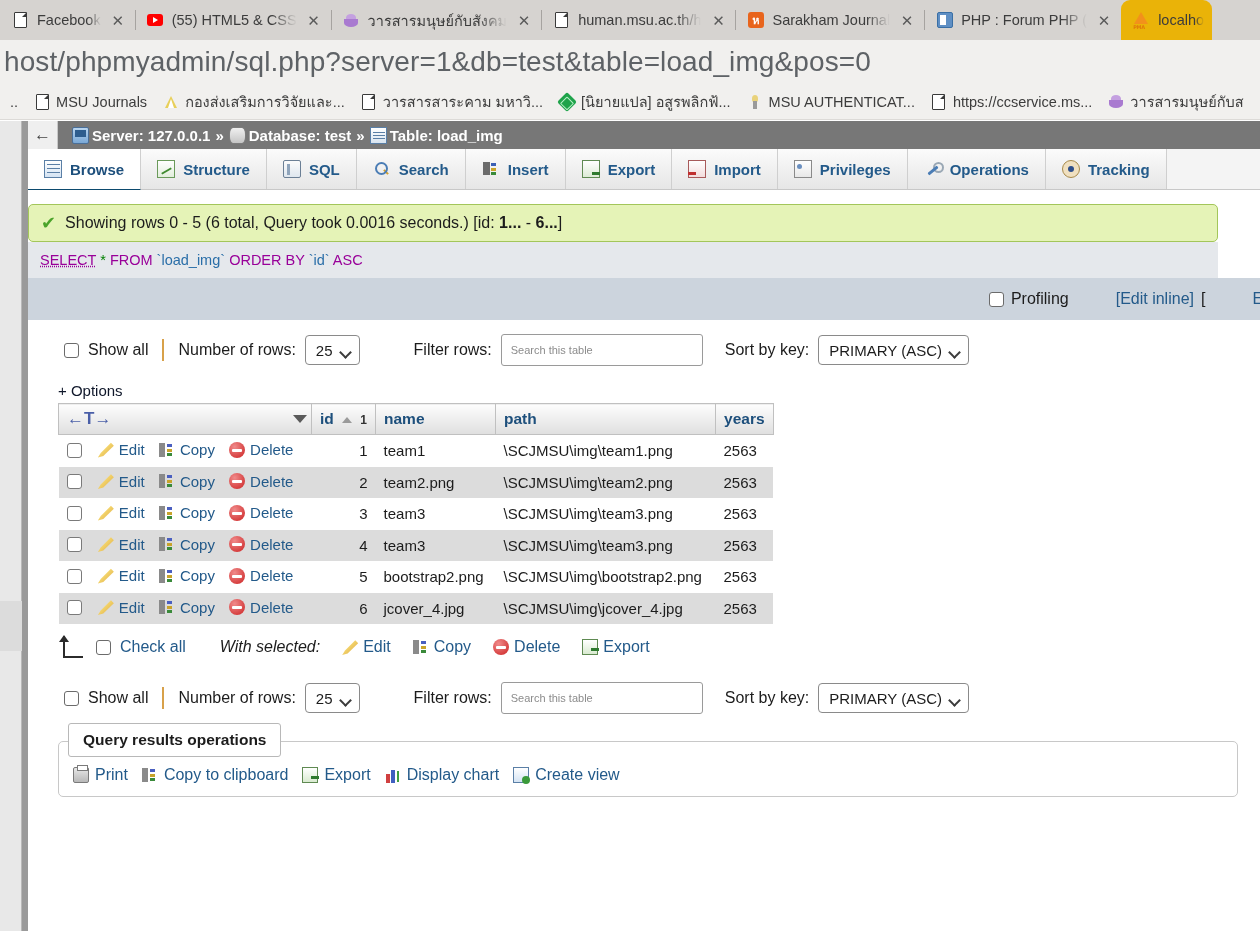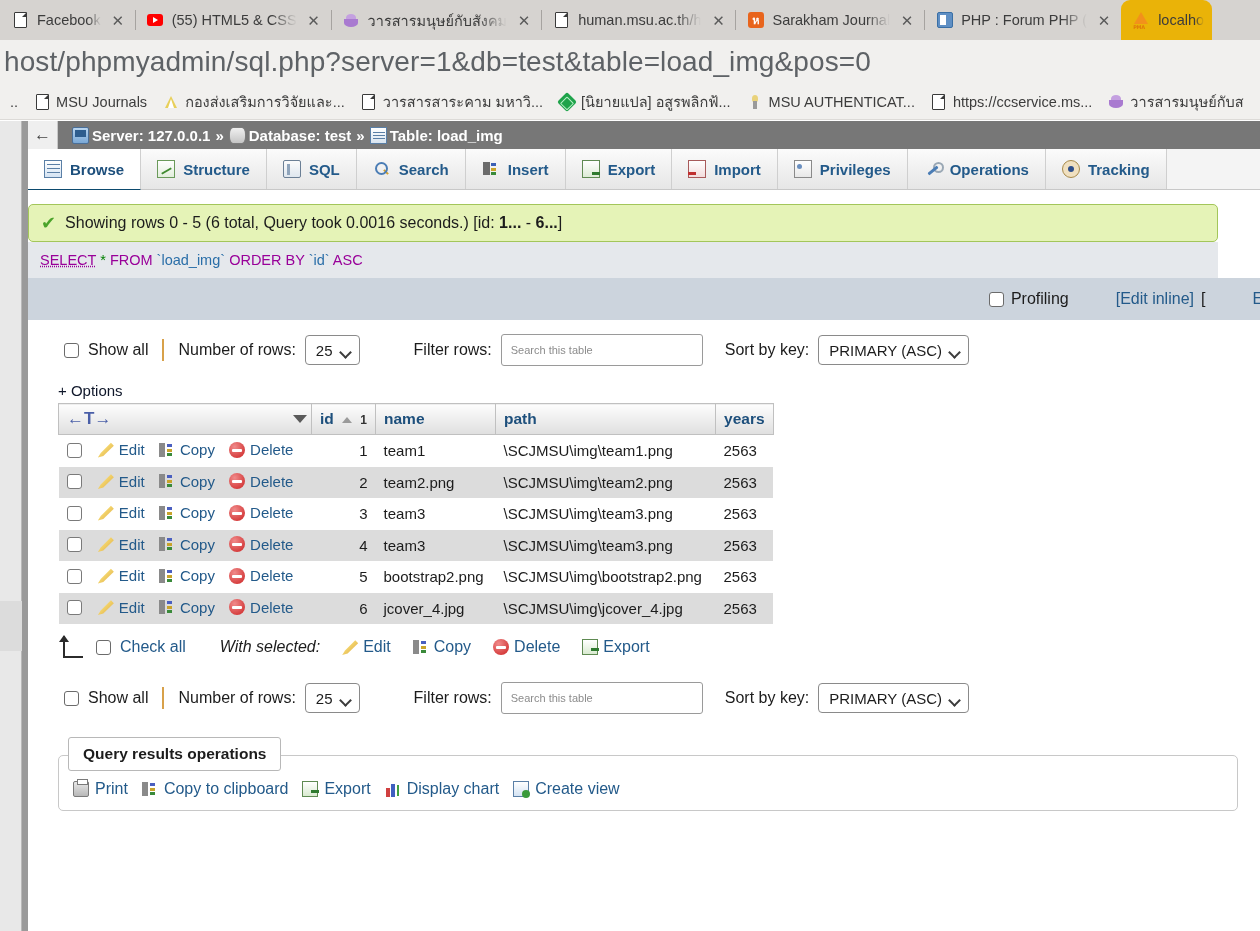--- a/index.html
+++ b/index.html
@@ -661,21 +661,21 @@
   }
   .arrowhead {
     position:absolute; left:1px; top:-1px;
     width:0;height:0;
     border-left:5px solid transparent;
     border-right:5px solid transparent;
     border-bottom:7px solid #2b2b2b;
   }
 
   .qro-wrap {
-    margin: 31px 0 0 30px;
+    margin: 17px 0 0 30px;
     position: relative;
     width: 1180px;
   }
   .qro-legend {
     position: absolute;
     left: 10px; top: -18px;
     background: #fff;
     border: 1px solid #b8b8b8;
     border-radius: 3px;
     padding: 7px 14px;

